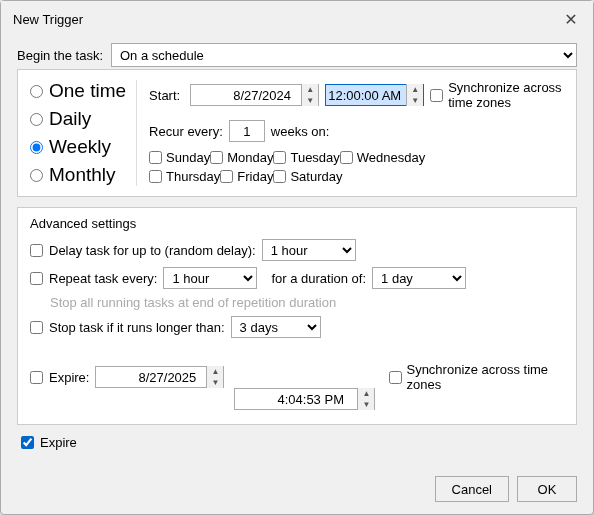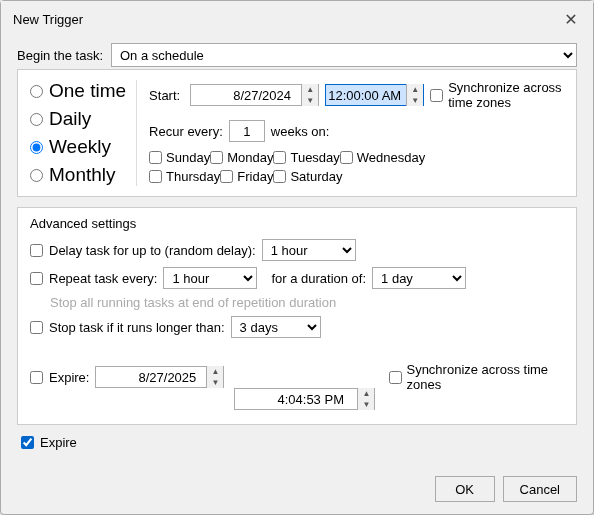--- a/index.html
+++ b/index.html
@@ -454,16 +454,16 @@
       </div>
     </div>
 
     <div class="enabled-row">
       <input type="checkbox" id="enabled_check" checked="" style="accent-color: rgb(0, 102, 204);">
       <label for="enabled_check" class="enabled-label">Expire</label>
     </div>
   </div>
 
   <div class="footer">
+    <button class="btn">Cancel</button>
     <button class="btn btn-ok">OK</button>
-    <button class="btn">Cancel</button>
   </div>
 </div>
 
 </body></html>

